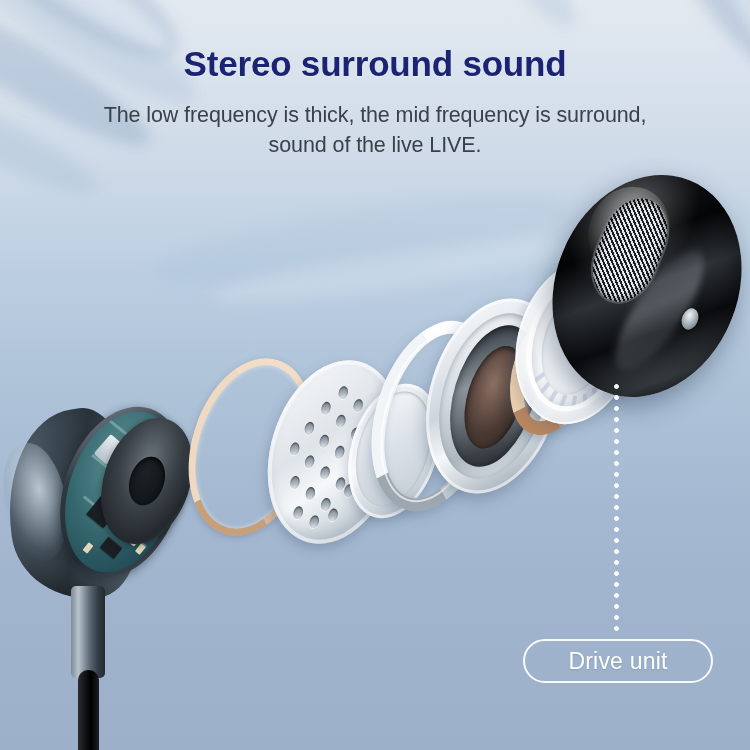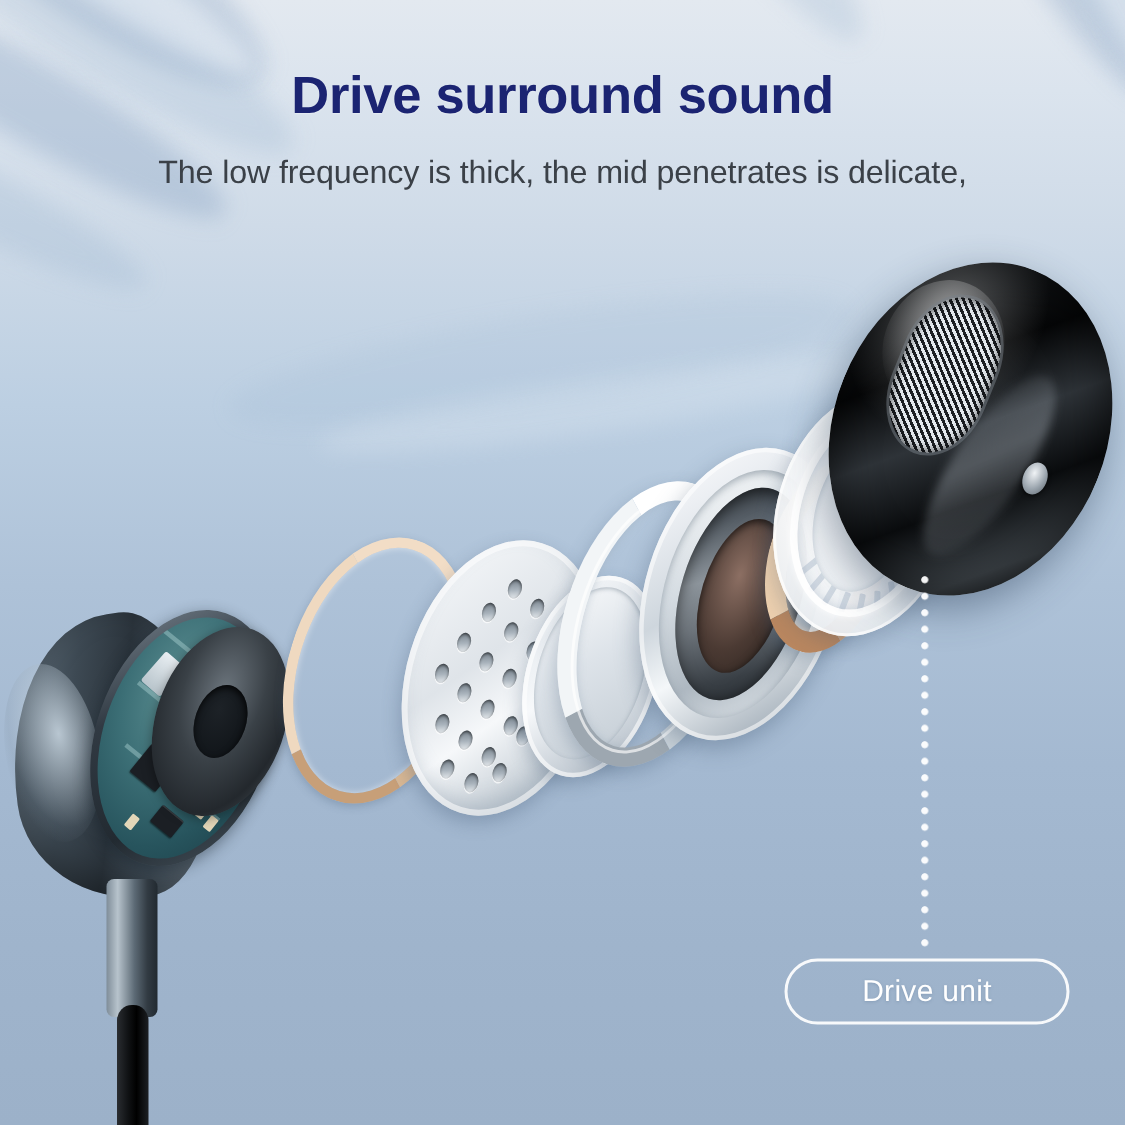--- a/index.html
+++ b/index.html
@@ -41,21 +41,21 @@
 
   
   #callout{
     position:absolute;left:523px;top:639px;width:190px;height:44px;
     border:2px solid rgba(255,255,255,.92);
     border-radius:24px;
     display:flex;align-items:center;justify-content:center;
     box-sizing:border-box;
   }
   #callout .lbl{
-    color:#fff;font-size:20px;letter-spacing:.2px;
+    color:#fff;font-size:23px;letter-spacing:.2px;
     text-shadow:0 1px 2px rgba(90,115,145,.35);
   }
   #leader{
     position:absolute;left:614px;top:384px;width:5px;height:250px;
     background-image:radial-gradient(circle at 2.5px 2.5px,#ffffff 2.1px,rgba(255,255,255,0) 2.6px);
     background-size:5px 11px;background-repeat:repeat-y;
     opacity:.95;
   }
 
   
@@ -270,23 +270,24 @@
 
   <div class="leaf" style="left:520px;top:-110px;width:340px;height:70px;transform:rotate(58deg);"></div>
   <div class="leaf lite" style="left:575px;top:-80px;width:300px;height:58px;transform:rotate(60deg);"></div>
   <div class="leaf pale" style="left:600px;top:-60px;width:260px;height:38px;transform:rotate(62deg);"></div>
   <div class="leaf" style="left:640px;top:-40px;width:280px;height:50px;transform:rotate(64deg);"></div>
   <div class="leaf lite" style="left:330px;top:-120px;width:300px;height:56px;transform:rotate(52deg);"></div>
 
   <div class="leaf lite" style="left:150px;top:210px;width:420px;height:60px;transform:rotate(-9deg);opacity:.55;"></div>
   <div class="leaf pale" style="left:210px;top:252px;width:380px;height:36px;transform:rotate(-8deg);opacity:.4;"></div>
 
-  <div class="title">Drive surround sound</div>
+  <div class="title">Stereo surround sound</div>
   <div class="sub">
-    <span>The low frequency is thick, the mid penetrates is delicate,</span>
+    <span>The low frequency is thick, the mid frequency is surround,</span>
+    <span>sound of the live LIVE.</span>
   </div>
 
   <div class="part" id="housing">
     <div id="hs-body"></div>
     <div id="hs-flare"></div>
     <div id="hs-face">
       <div id="pcb">
         <div class="trace" style="left:14px;top:30px;width:74px;height:3px;transform:rotate(20deg);"></div>
         <div class="trace" style="left:10px;top:72px;width:92px;height:3px;transform:rotate(20deg);"></div>
         <div class="trace" style="left:16px;top:112px;width:80px;height:3px;transform:rotate(20deg);"></div>

